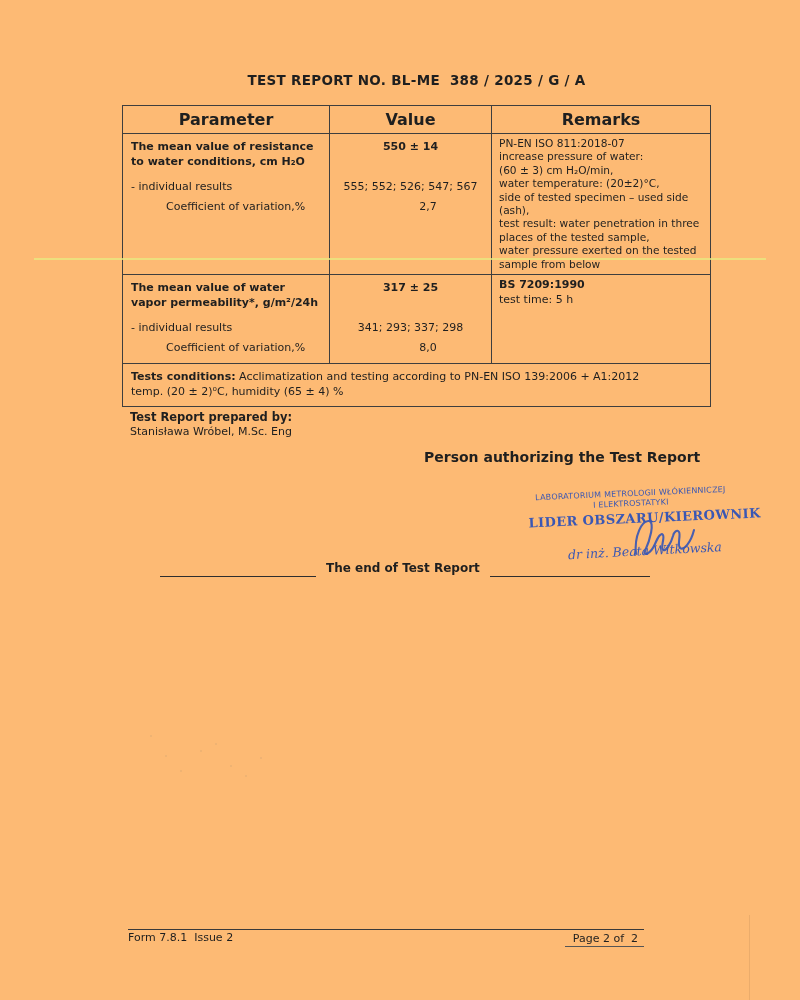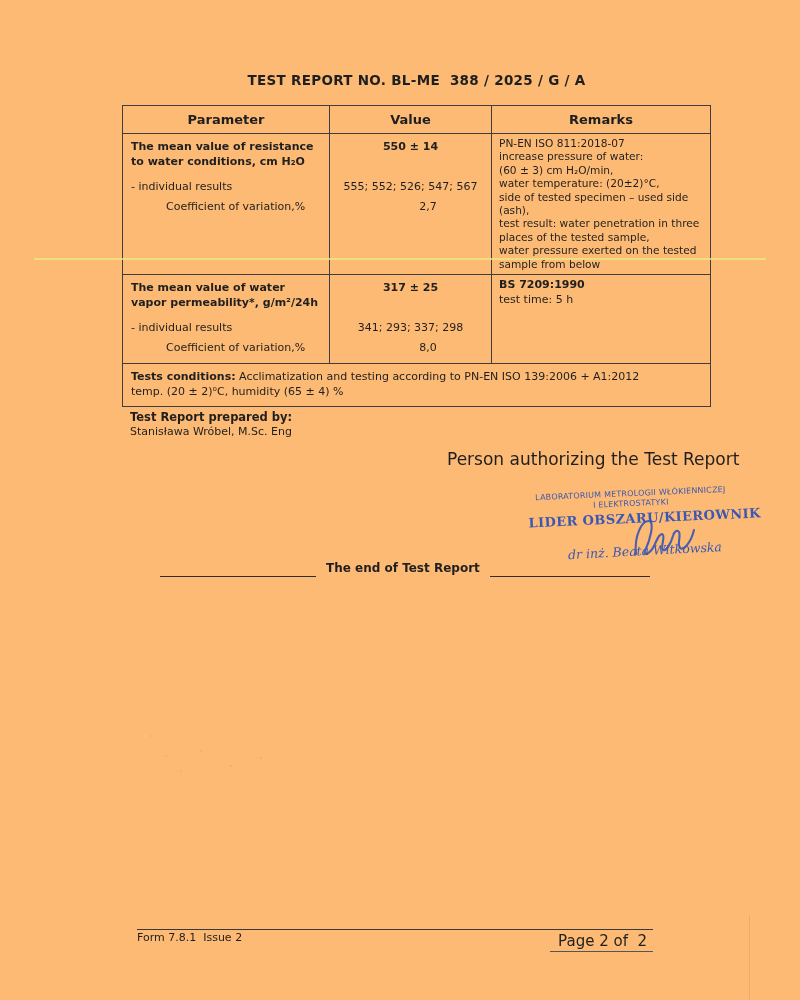--- a/index.html
+++ b/index.html
@@ -22,32 +22,32 @@
   
   .rtable{
     position:absolute;left:122px;top:105px;width:589px;
     border:1.4px solid var(--border);box-sizing:border-box;
   }
   .trow{display:grid;grid-template-columns:206px 162px 1fr;border-top:1.4px solid var(--border);}
   .trow.first{border-top:none;}
   .cell{border-left:1.4px solid var(--border);padding:4px 8px;box-sizing:border-box;font-size:11px;line-height:14px;}
   .cell.c1{border-left:none;}
   .hcell{height:27px;display:flex;align-items:center;justify-content:center;
-    font-size:13px;font-weight:bold;padding:0;}
+    font-size:16px;font-weight:bold;padding:0;}
   .b1{min-height:40px;margin-top:2px;font-size:11px;line-height:14.5px;}
   .b2{height:20px;}
   .b3{height:18px;margin-left:35px;}
   .center{text-align:center;}
   .rcell{padding:3px 7px;}
   .rline{font-size:10.6px;line-height:13.4px;white-space:nowrap;}
   .conds{grid-column:1 / -1;padding:5px 8px 7px 8px;font-size:11px;line-height:15px;}
   
   .prepared{position:absolute;left:130px;top:410px;font-size:11.5px;line-height:14.5px;}
   .prepared .name{font-size:11px;}
-  .authorizing{position:absolute;left:447px;top:449px;font-size:17px;font-weight:normal;}
+  .authorizing{position:absolute;left:424px;top:449px;font-size:14px;font-weight:bold;}
   .stamp{
     position:absolute;left:528px;top:489px;width:206px;text-align:center;
     color:var(--stamp);transform:rotate(-2.5deg);
   }
   .stamp .s1{font-size:8px;line-height:10px;letter-spacing:.2px;white-space:nowrap;}
   .stamp .s2{font-family:"DejaVu Serif","Liberation Serif",serif;font-size:13px;font-weight:bold;
     letter-spacing:.4px;margin-top:2px;white-space:nowrap;}
   .signer{
     position:absolute;left:568px;top:543px;width:160px;color:var(--stamp);
     font-family:"DejaVu Serif","Liberation Serif",serif;font-style:italic;
@@ -58,26 +58,26 @@
   .rule{width:156px;border-bottom:1.6px solid #2e2e2e;height:16px;}
   .rule2{width:160px;}
   .endtext{font-size:12px;font-weight:bold;margin:0 10px;line-height:17px;}
   
   .yellowline{position:absolute;left:34px;top:258px;width:732px;height:2px;
     background:var(--yellow);opacity:.8;}
   .noise{position:absolute;left:110px;top:715px;width:220px;height:80px;opacity:.5;}
   .noise span{position:absolute;width:2px;height:2px;background:rgba(110,110,110,.25);border-radius:50%;}
   .edge-shadow{position:absolute;right:50px;top:915px;width:1px;height:85px;background:rgba(0,0,0,.07);}
   
-  .footer{position:absolute;left:128px;top:929px;width:516px;margin-left:9px;}
+  .footer{position:absolute;left:128px;top:929px;width:516px;}
   .footer-rule{border-top:1.6px solid #3a3a3a;width:516px;}
   .footer .form{font-size:11px;line-height:14px;margin-top:1px;}
   .footer .note{font-size:11px;line-height:14px;}
   .pageno{
-    position:absolute;right:0;top:3px;font-size:15px;
+    position:absolute;right:0;top:3px;font-size:11px;
     border-bottom:1.2px solid #555;padding:0 6px 1px 8px;
   }
 </style>
 </head>
 <body>
 
 <div class="page">
 
   <div class="title pre">TEST REPORT NO. BL-ME  388 / 2025 / G / A</div>
 

